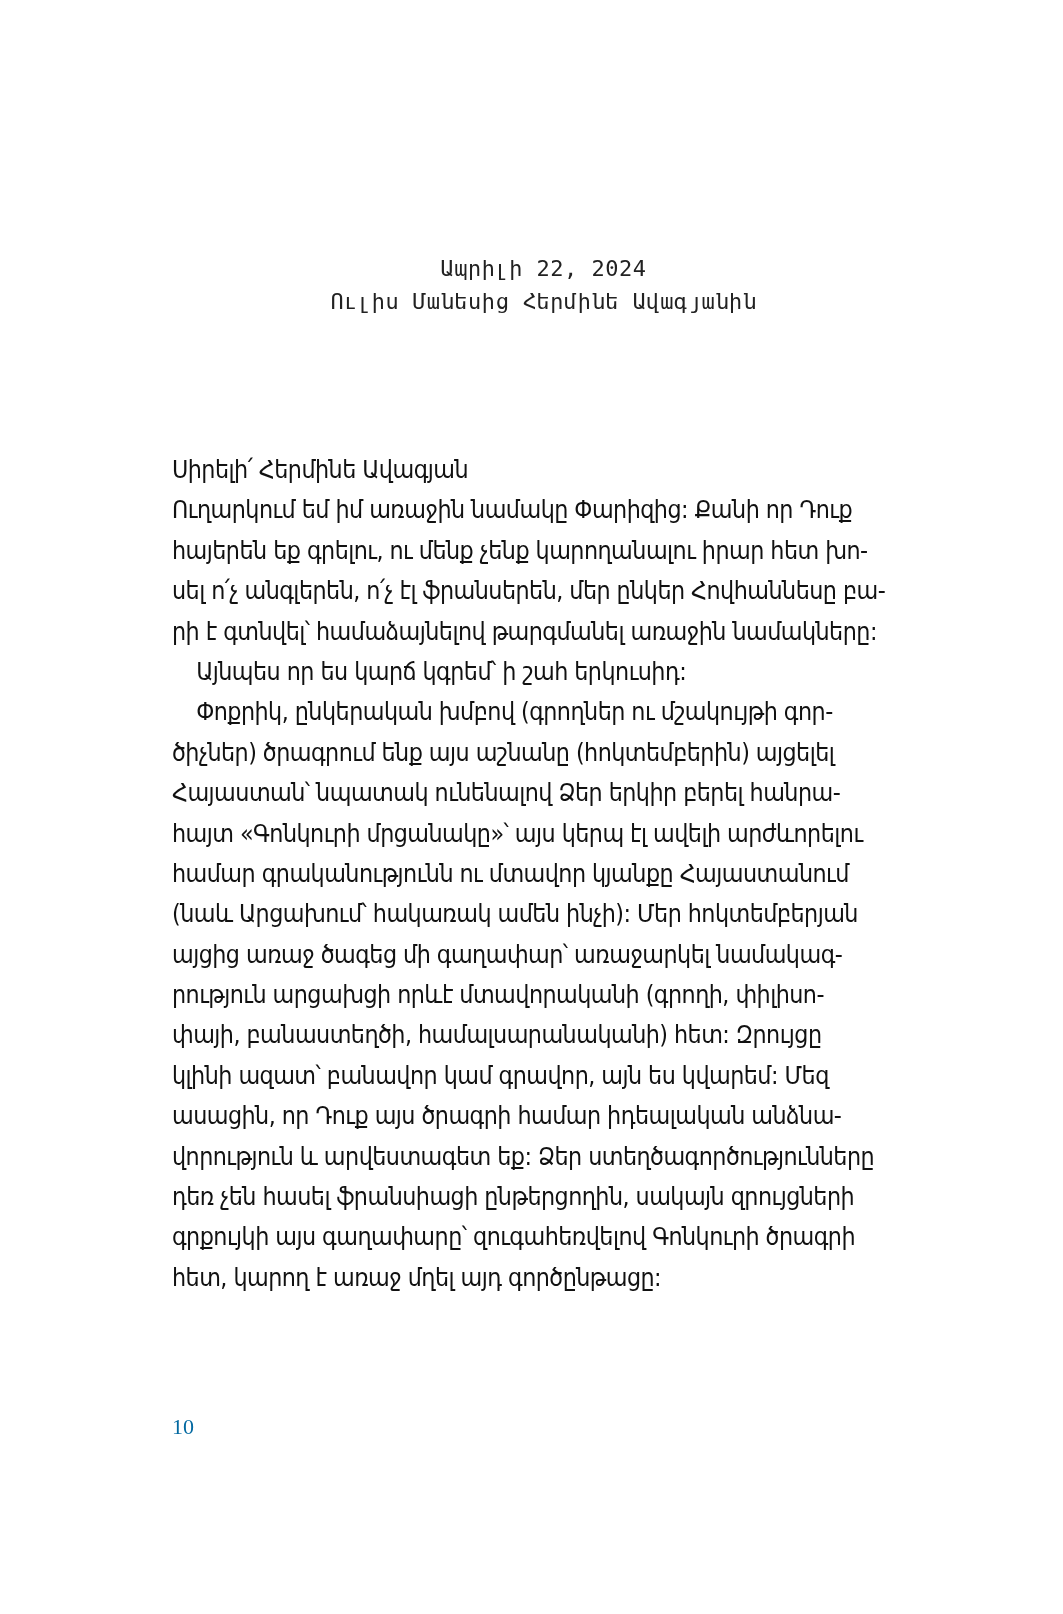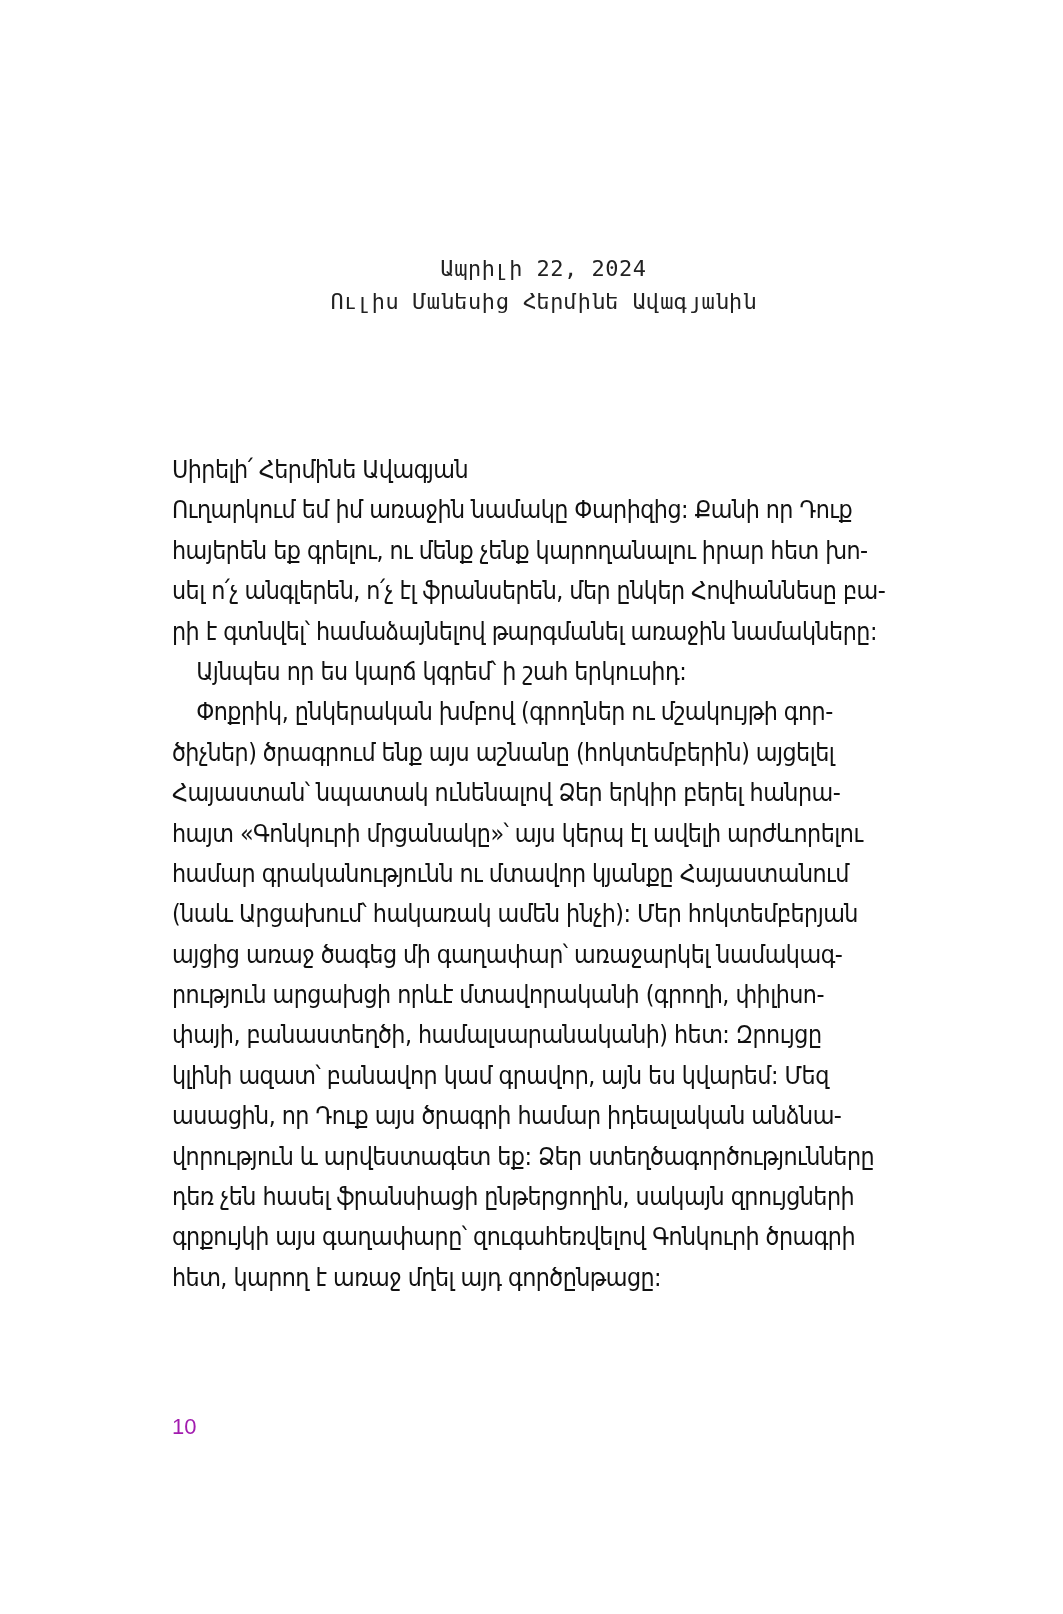--- a/index.html
+++ b/index.html
@@ -45,24 +45,24 @@
       white-space: nowrap;
       height: 40.4px;
     }
     .line.indent {
       padding-left: 26px;
     }
     .page-number {
       position: absolute;
       left: 172px;
       top: 1412px;
-      font-family: Liberation Sans, sans-serif;
+      font-family: Liberation Serif, serif;
       font-size: 22px;
       line-height: 30px;
-      color: #a21caf;
+      color: #0369a1;
     }
   </style>
 </head>
 <body>
 
 <div class="header">
   <div>Ապրիլի 22, 2024</div>
   <div>Ուլիս Մանեսից Հերմինե Ավագյանին</div>
 </div>
 

